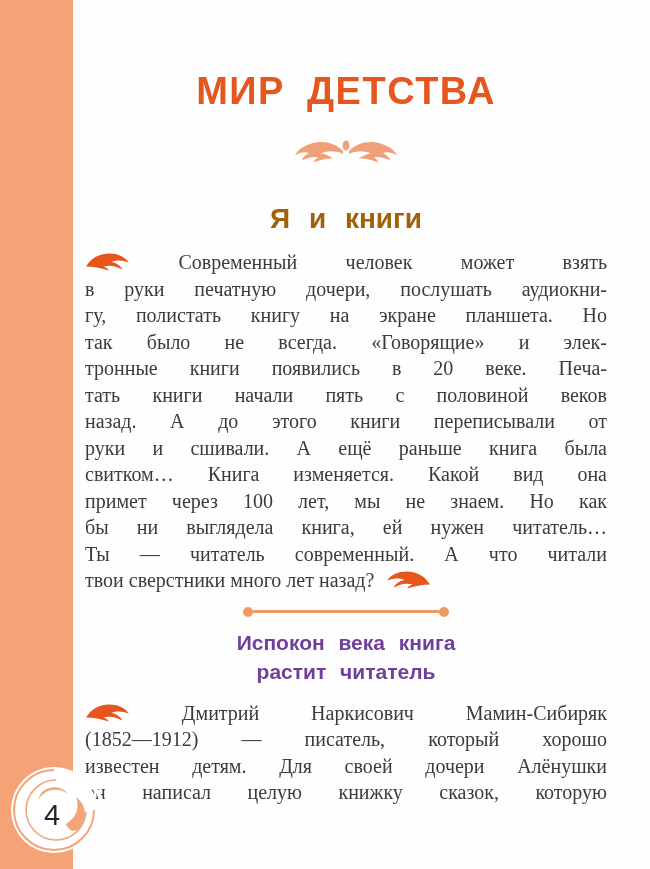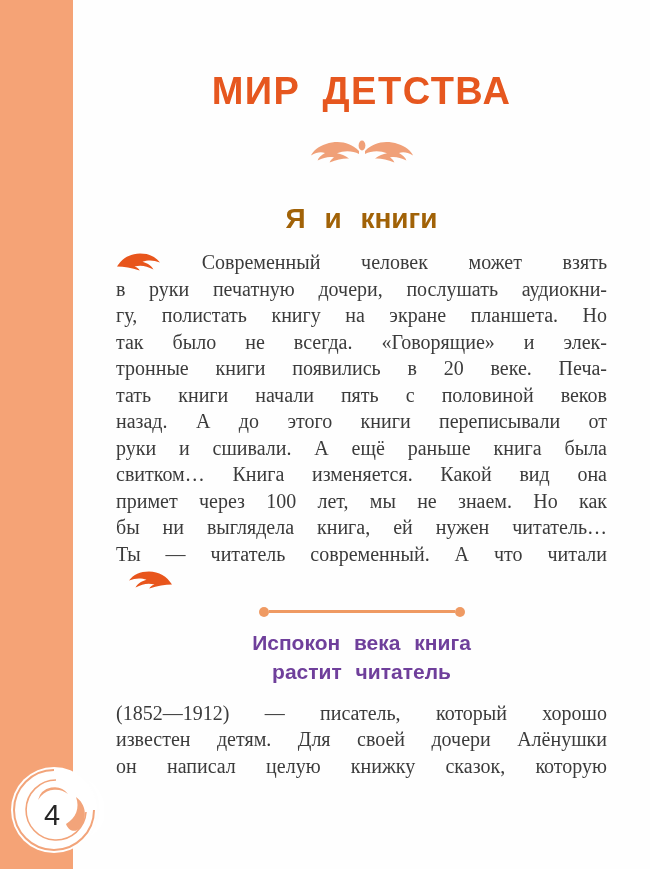--- a/index.html
+++ b/index.html
@@ -9,22 +9,22 @@
     background: #fefefe;
     overflow: hidden;
     font-family: "Liberation Sans", sans-serif;
   }
   .strip {
     position: absolute; left: 0; top: 0; bottom: 0;
     width: 73px;
     background: #f5a376;
   }
   .content {
-    position: absolute; left: 88px; top: 0; right: 0;
-    padding: 0 43px 0 28px;
+    position: absolute; left: 73px; top: 0; right: 0;
+    padding: 0 43px 0 12px;
   }
   h1.chapter-title {
     margin: 72px 0 0 0;
     font-size: 38px; line-height: 38px;
     font-weight: 700;
     color: #e6571f;
     text-align: center;
     letter-spacing: 1.5px;
     word-spacing: 10px;
   }
@@ -122,37 +122,40 @@
       <div class="jline">гу, полистать книгу на экране планшета. Но</div>
       <div class="jline">так было не всегда. «Говорящие» и элек-</div>
       <div class="jline">тронные книги появились в 20 веке. Печа-</div>
       <div class="jline">тать книги начали пять с половиной веков</div>
       <div class="jline">назад. А до этого книги переписывали от</div>
       <div class="jline">руки и сшивали. А ещё раньше книга была</div>
       <div class="jline">свитком… Книга изменяется. Какой вид она</div>
       <div class="jline">примет через 100 лет, мы не знаем. Но как</div>
       <div class="jline">бы ни выглядела книга, ей нужен читатель…</div>
       <div class="jline">Ты — читатель современный. А что читали</div>
-      <div class="lline"><span class="swirl end"><svg viewBox="0 0 45 21" style="transform:scaleX(-1)">
+      <div class="lline"><span>твои сверстники много лет назад?</span><span class="swirl end"><svg viewBox="0 0 45 21" style="transform:scaleX(-1)">
               <path fill="#e8551c" d="M1 15.5 C6 7.5 14 2.5 24 2.5 C33 2.5 39.5 5.5 44 11.5 C37.5 8.8 31.5 8.8 26.5 10.8 C32.5 12.8 35.5 14.8 37.5 18.6 C30.5 14.8 24.5 13.8 18.5 15.6 C21.5 16.6 22.7 17.6 23.7 19.6 C15.5 16.6 8 15.6 1 15.5 Z"></path>
             </svg></span></div>
     </div>
 
     <div class="divider">
       <span class="dot"></span>
       <span class="rule"></span>
       <span class="dot"></span>
     </div>
 
     <h2 class="section-heading-2">
       <span class="hl">Испокон века книга</span>
       <span class="hl">растит читатель</span>
     </h2>
 
     <div class="para para-2">
+      <div class="jline"><span class="swirl start"><svg viewBox="0 0 45 21">
+              <path fill="#e8551c" d="M1 15.5 C6 7.5 14 2.5 24 2.5 C33 2.5 39.5 5.5 44 11.5 C37.5 8.8 31.5 8.8 26.5 10.8 C32.5 12.8 35.5 14.8 37.5 18.6 C30.5 14.8 24.5 13.8 18.5 15.6 C21.5 16.6 22.7 17.6 23.7 19.6 C15.5 16.6 8 15.6 1 15.5 Z"></path>
+            </svg></span> <span>Дмитрий Наркисович Мамин-Сибиряк</span></div>
       <div class="jline">(1852—1912) — писатель, который хорошо</div>
       <div class="jline">известен детям. Для своей дочери Алёнушки</div>
       <div class="jline">он написал целую книжку сказок, которую</div>
     </div>
 
   </div>
 
   <div class="page-badge">
     <svg width="96" height="88" viewBox="0 0 96 88" aria-hidden="true">
       <circle cx="46" cy="44" r="43" fill="#ffffff"></circle>

